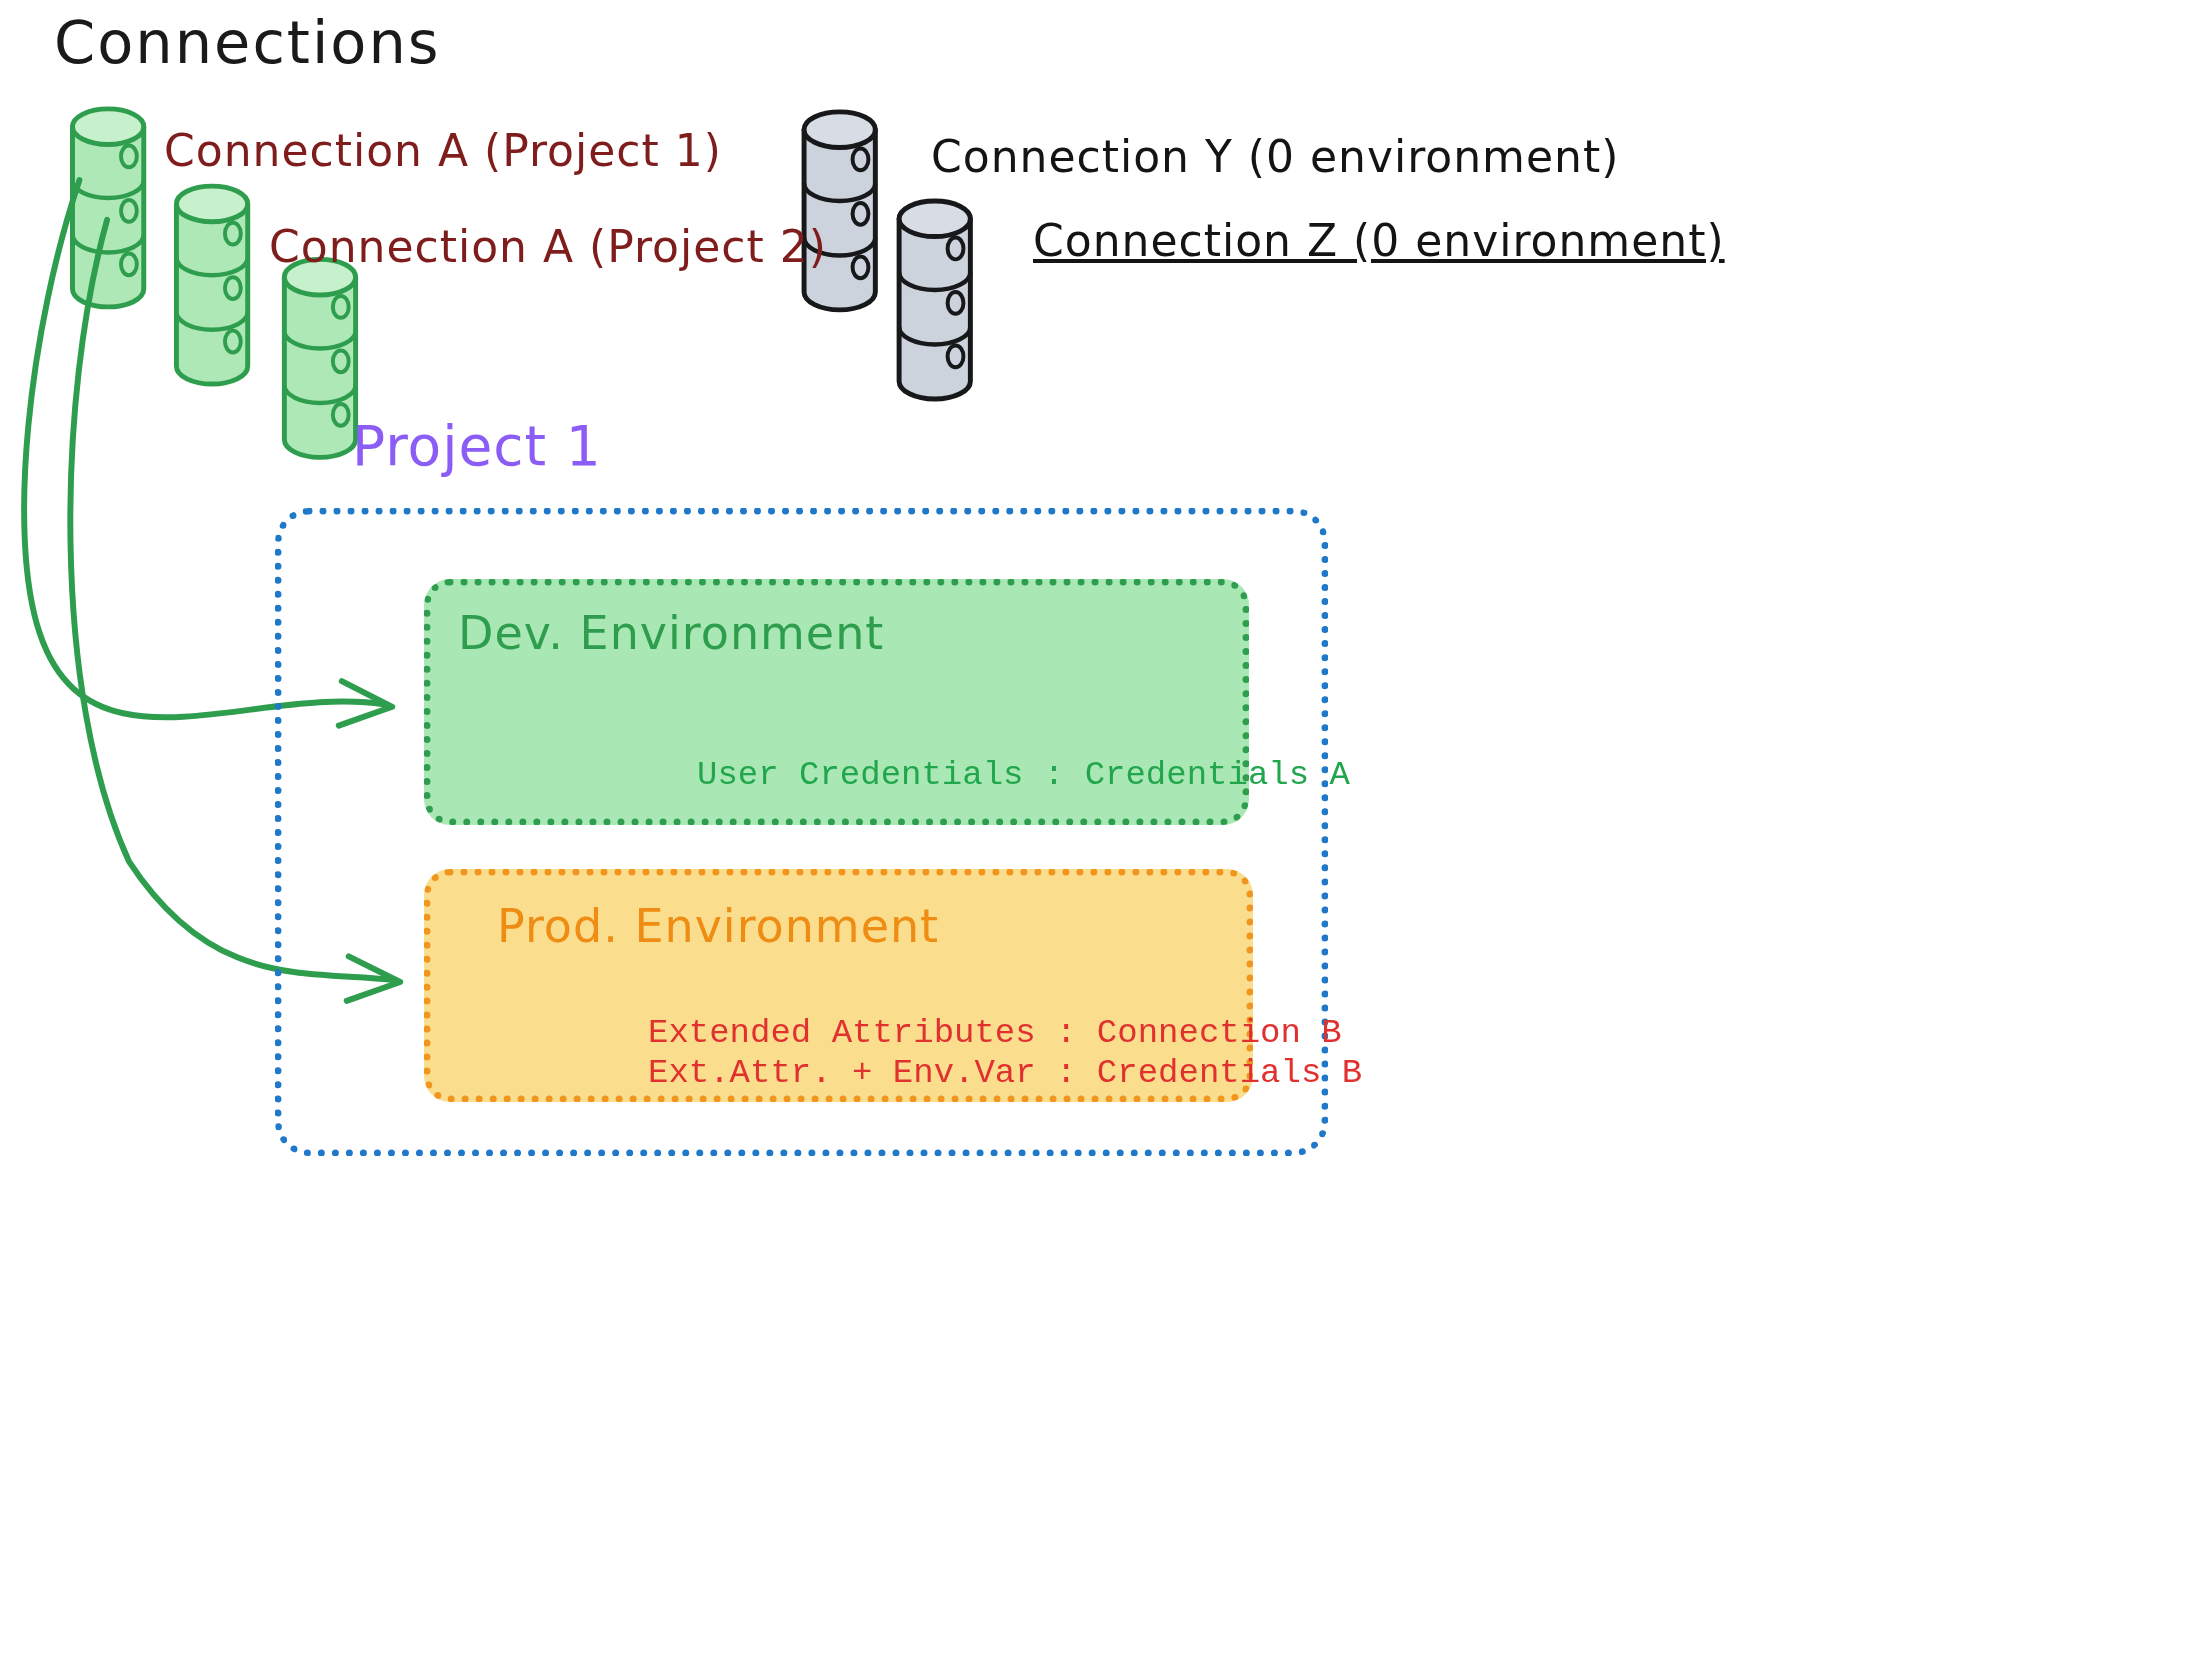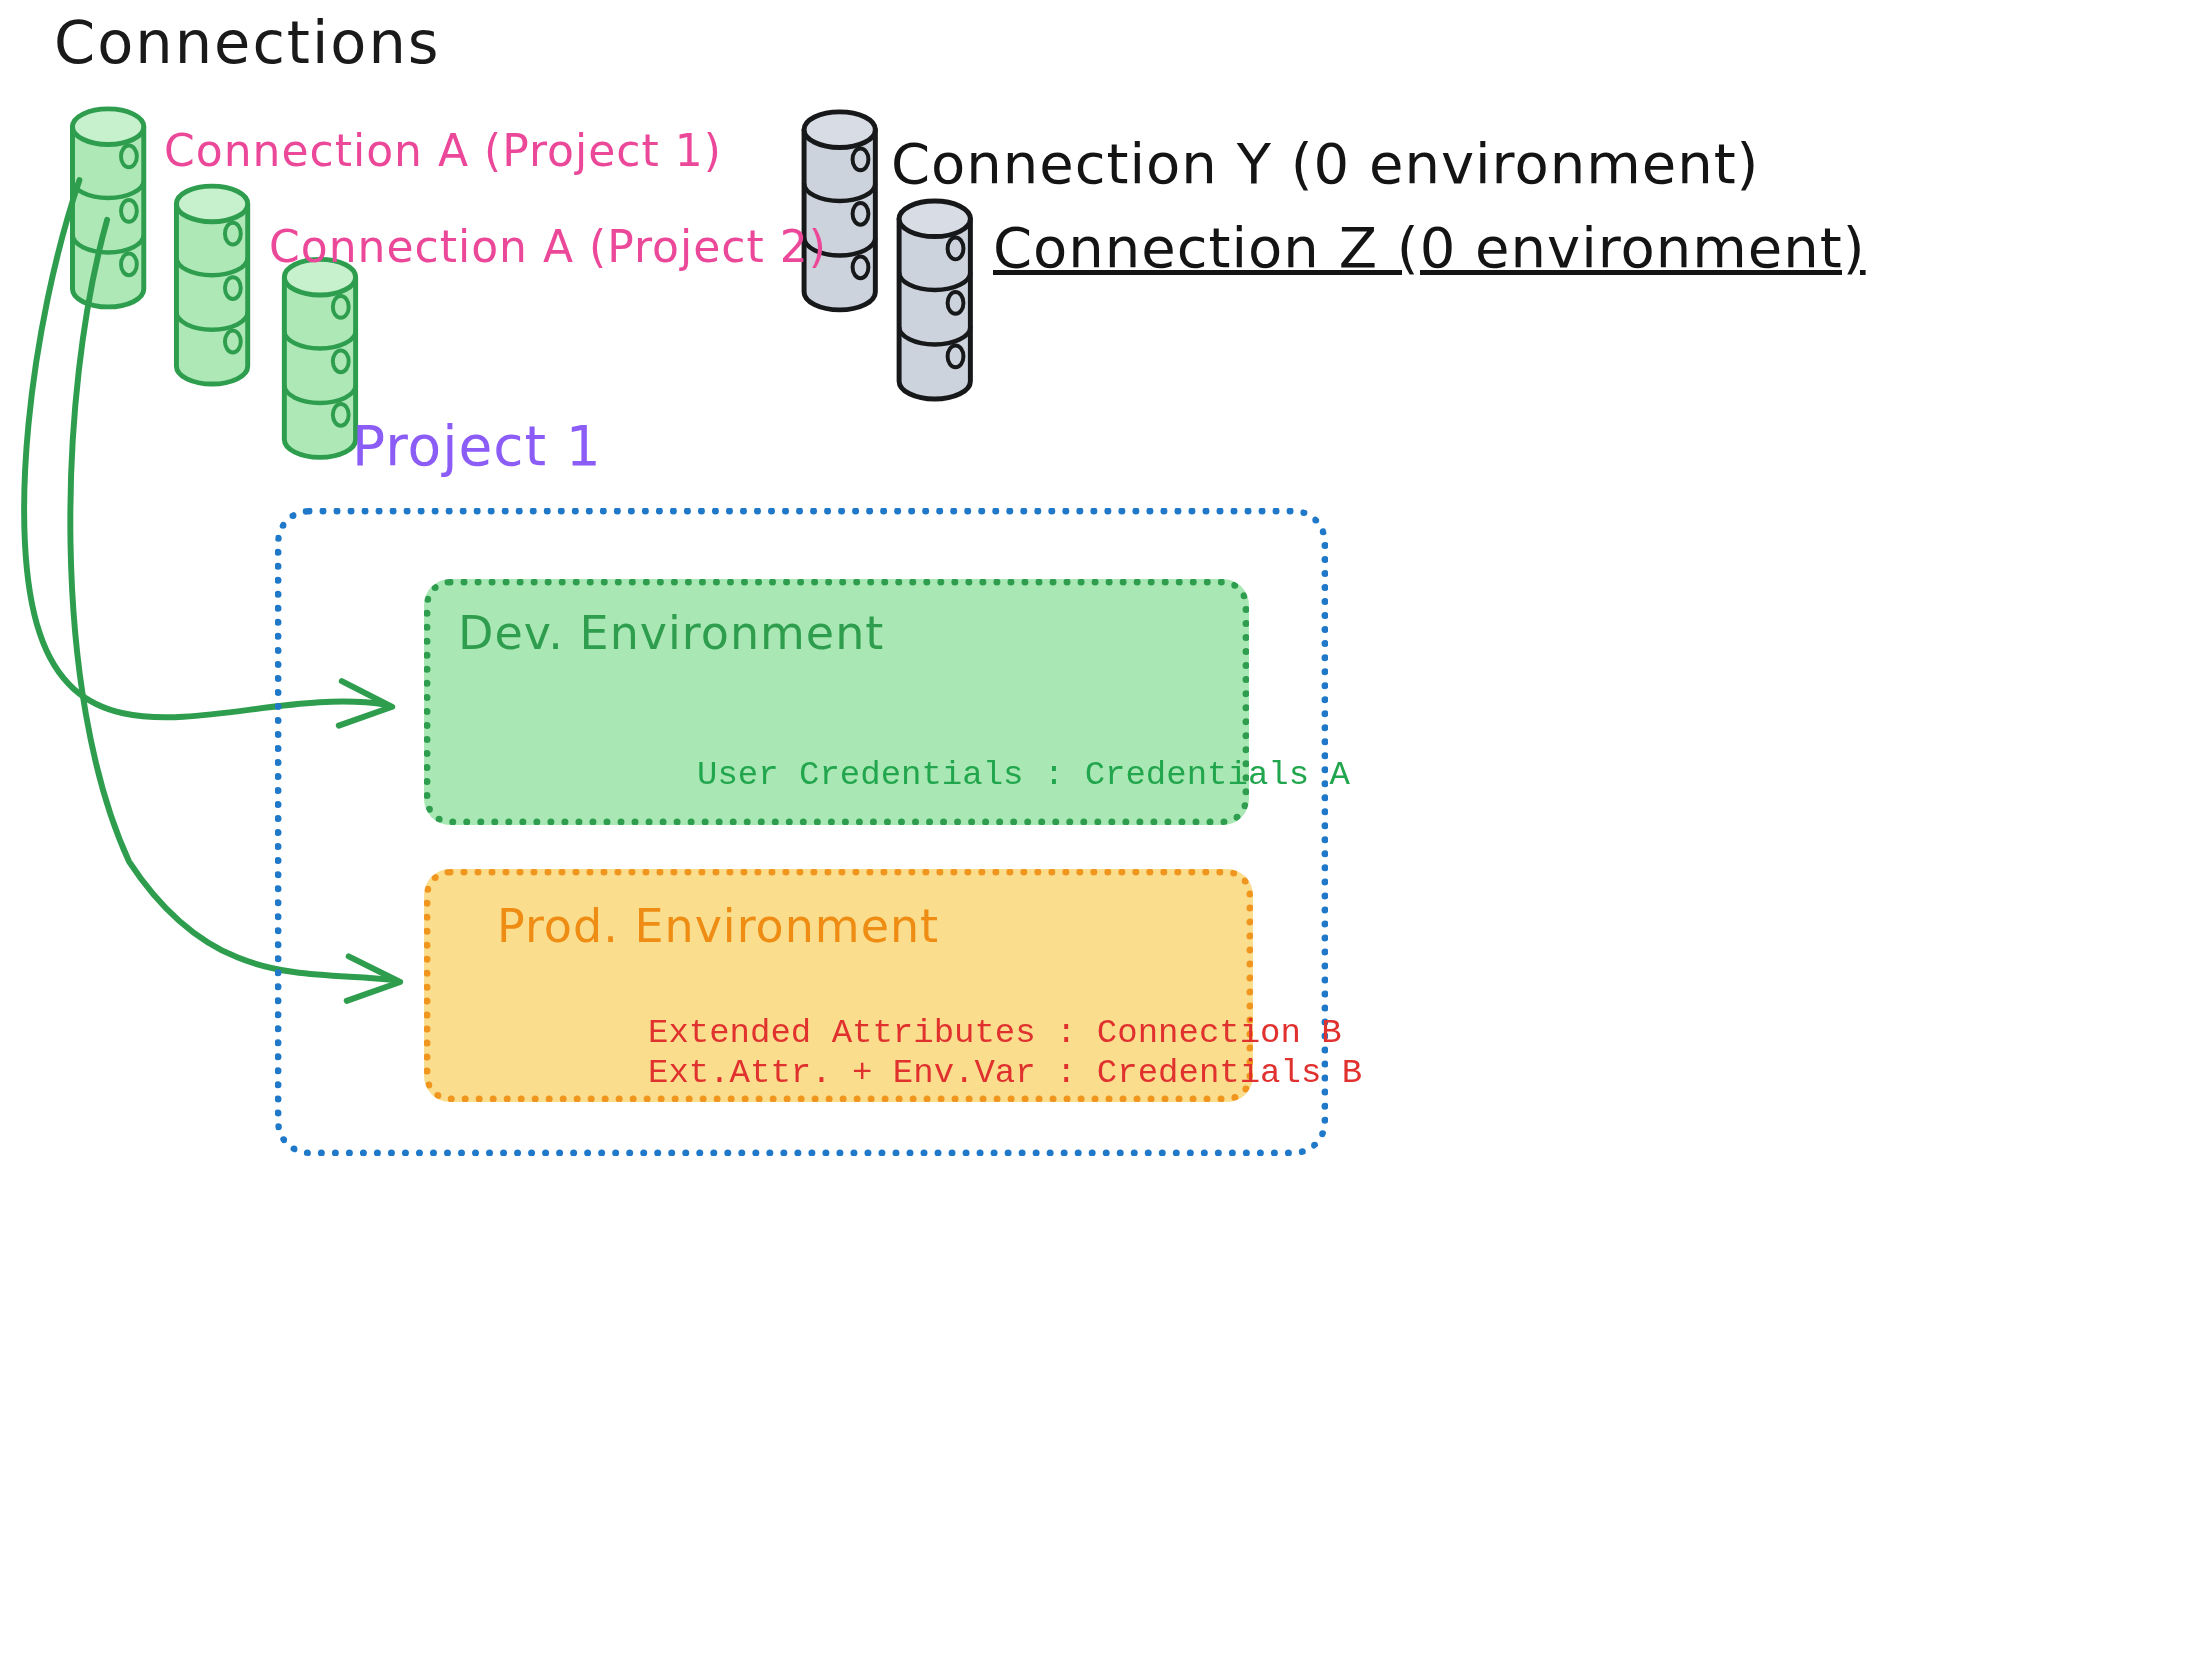--- a/index.html
+++ b/index.html
@@ -27,27 +27,28 @@
   #title-connections {
     left: 54px;
     top: 8px;
     font-size: 59px;
     color: #1a1a1a;
     font-weight: 500;
     letter-spacing: 2px;
   }
   .conn-label {
     font-size: 44px;
-    color: #ec4899;
+    color: #7f1d1d;
     letter-spacing: 1px;
   }
   .conn-label-gray {
-    font-size: 56px;
+    font-size: 44px;
     color: #141414;
     letter-spacing: 1px;
+    margin-left: 40px;
   }
   #label-a1 { left: 164px; top: 125px; }
   #label-a2 { left: 269px; top: 221px; }
   #label-a3 { left: 380px; top: 275px; }
   #label-y  { left: 891px; top: 131px; }
   #label-z  { left: 993px; top: 215px; text-decoration: underline; }
 
   #title-project {
     left: 352px;
     top: 414px;

